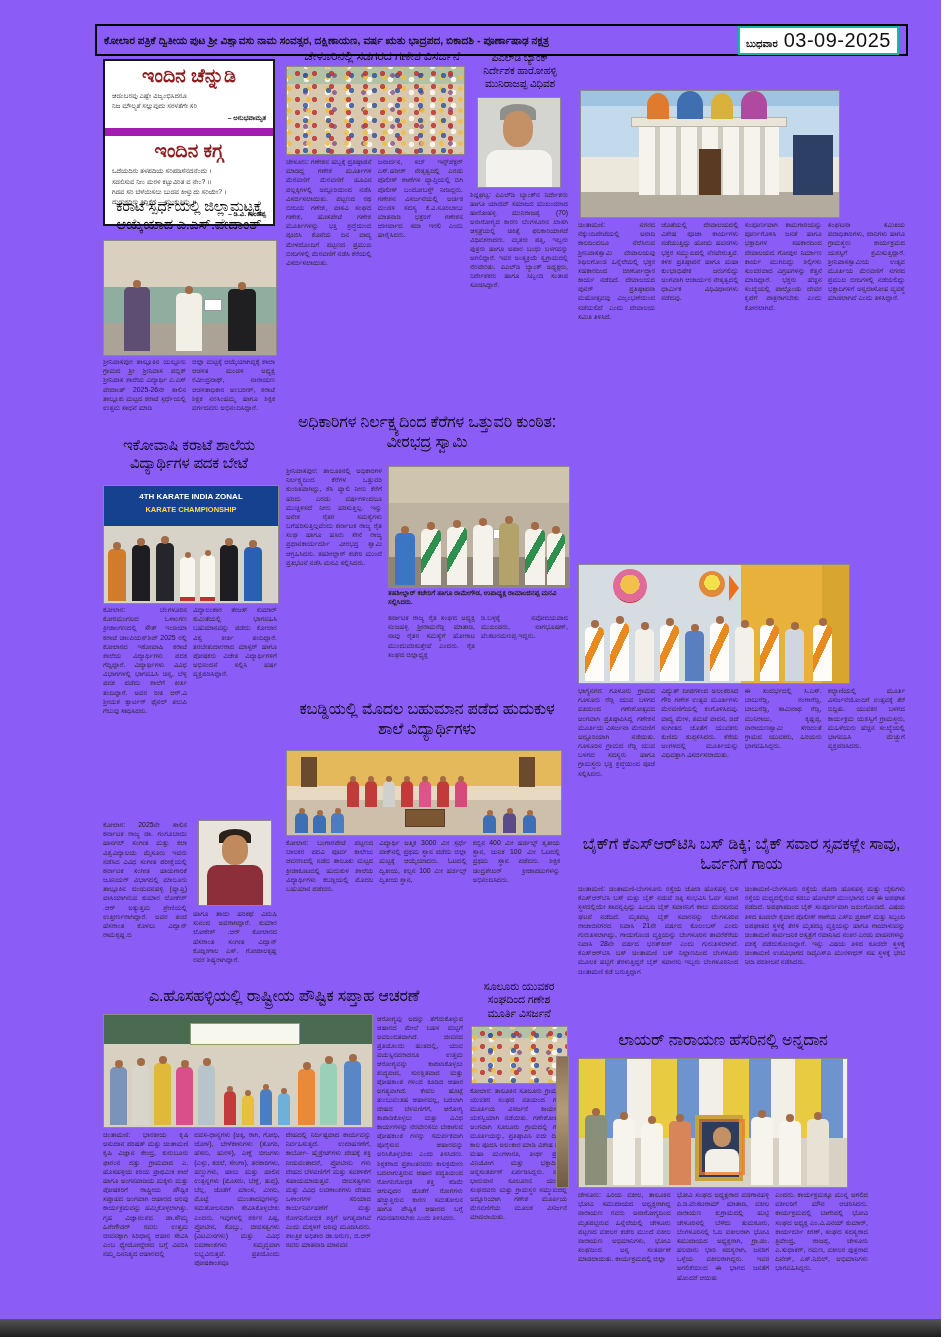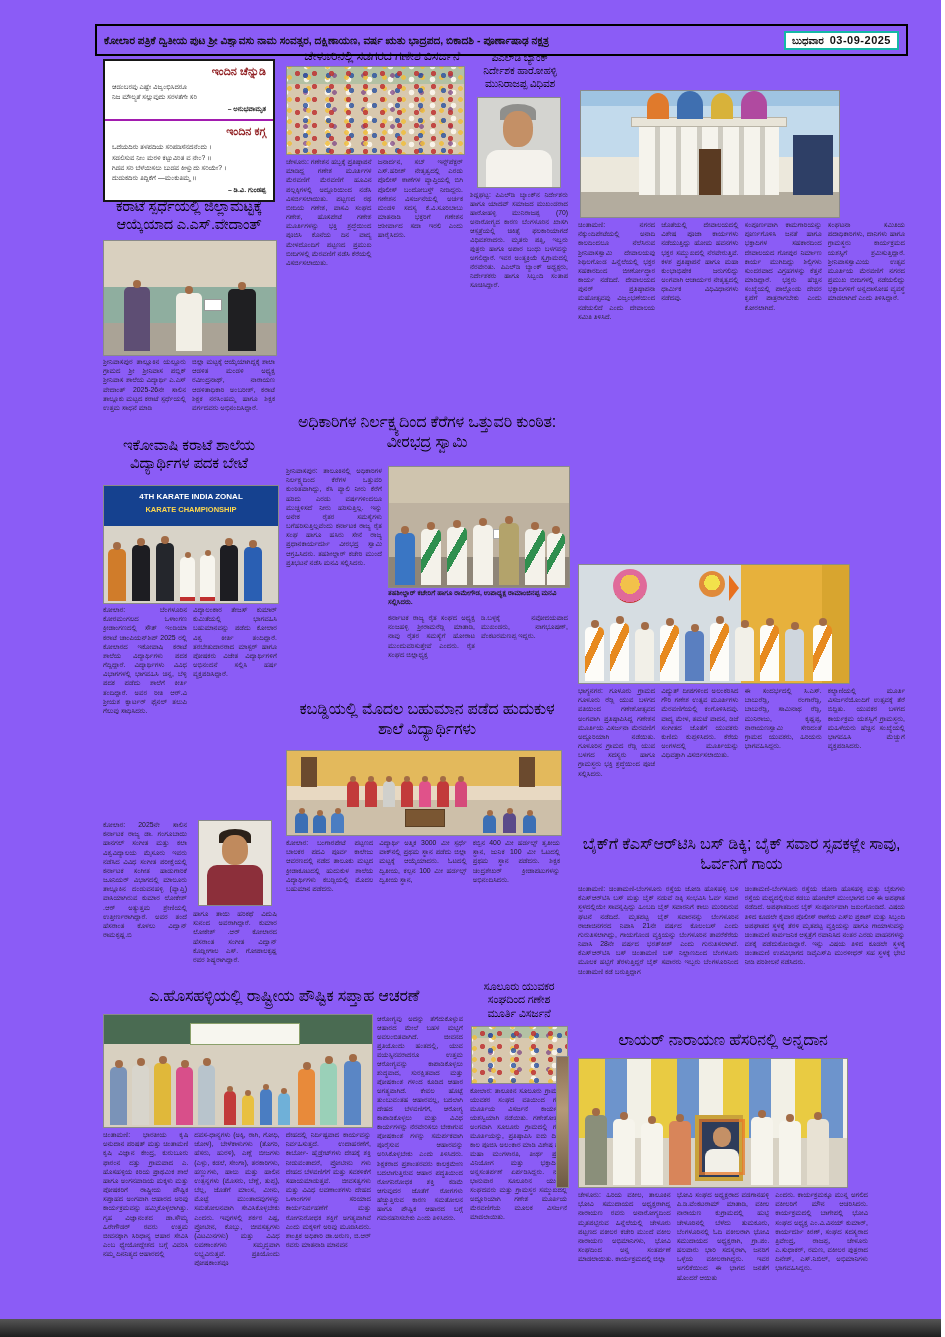--- a/index.html
+++ b/index.html
@@ -5,27 +5,27 @@
   html,body{margin:0;padding:0;background:#ffffff}
   .page{position:relative;width:941px;height:1337px;background:#8b5cf6;
         font-family:"Liberation Sans","DejaVu Sans",sans-serif;color:#111;overflow:hidden}
   .abs{position:absolute;box-sizing:border-box}
 
   
   .masthead{border:2px solid #000;display:flex;align-items:center;justify-content:space-between;padding:2px 7px}
   .masthead-text{font-size:10.5px;font-weight:bold;white-space:nowrap;overflow:hidden}
   .datebox{border:2px solid #14b8a6;padding:1px 6px;display:flex;gap:6px;align-items:baseline;background:#fff}
   .datebox .day{font-size:10px;font-weight:bold}
-  .datebox .date{font-size:11px;font-weight:700;letter-spacing:.5px}
+  .datebox .date{font-size:20px;font-weight:400;letter-spacing:.5px}
 
   
   .qbox{border:2px solid #161616;background:#fff}
   .qsec{padding:3px 7px 6px}
-  .qsec+.qsec{border-top:2px solid #a21caf}
-  .qtitle{color:#8e1b1e;font-weight:bold;font-size:11px;text-align:right;margin:1px 0 4px}
+  .qsec+.qsec{border-top:8px solid #a21caf}
+  .qtitle{color:#8e1b1e;font-weight:bold;font-size:19px;text-align:center;margin:1px 0 4px}
   .qtext{font-size:6.8px;line-height:1.5;white-space:pre-line;color:#222}
   .qauthor{font-size:6.8px;font-weight:bold;text-align:right;margin-top:3px;color:#222}
 
   
   .hl{font-weight:normal;text-align:center;line-height:1.22;color:#000;letter-spacing:-.2px}
   .pre{white-space:pre-line}
   .bcols{display:flex;gap:6px}
   .bc{flex:1;font-size:6.9px;line-height:1.33;text-align:justify;overflow:hidden;color:#1c1c1c}
   .caption{font-size:6.9px;font-weight:bold;line-height:1.3;overflow:hidden;color:#1c1c1c}
 

